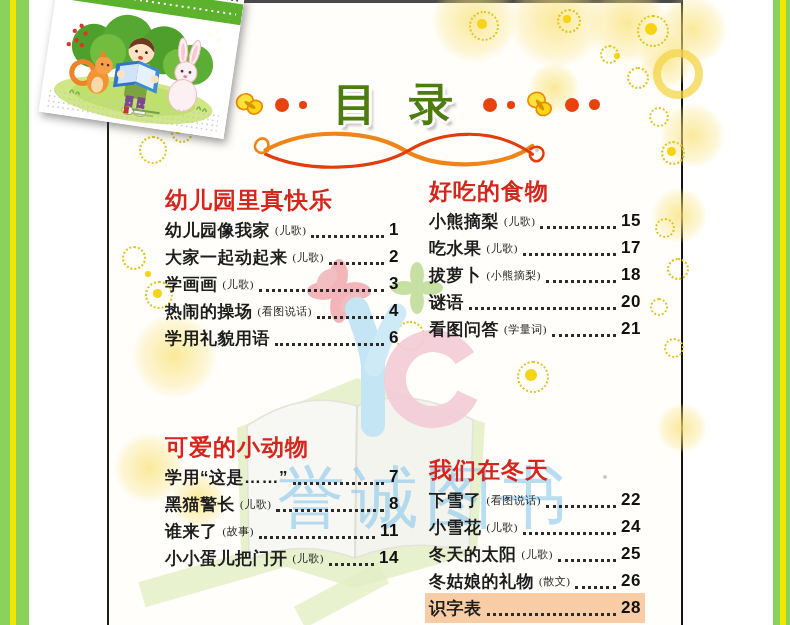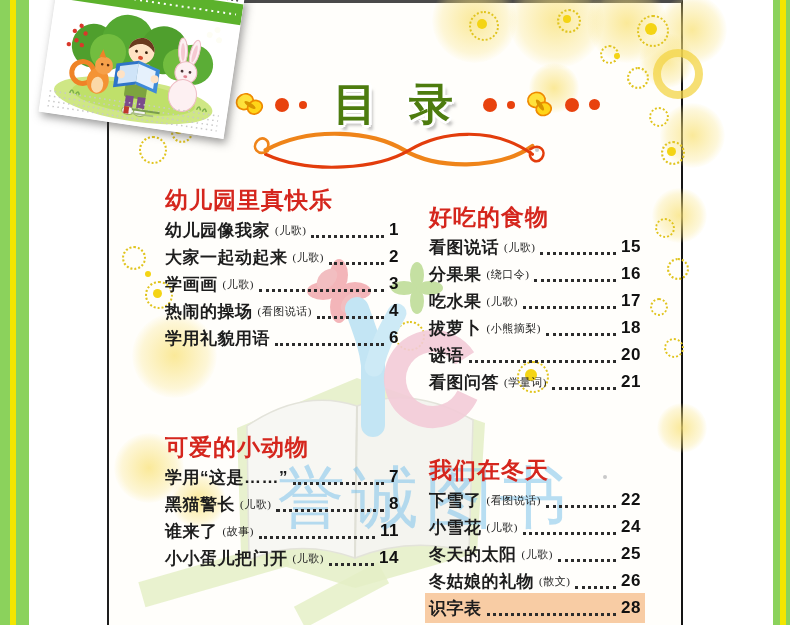--- a/index.html
+++ b/index.html
@@ -231,33 +231,27 @@
         <span class="pg">11</span>
       </div>
       <div class="item">
         <span>小小蛋儿把门开</span>
         <span class="note">(儿歌)</span>
         <span class="dots"></span>
         <span class="pg">14</span>
       </div>
     </div>
 
-    <div class="sec" style="left:320px;top:200px;width:212px">
+    <div class="sec" style="left:320px;top:174px;width:212px">
       <h2>好吃的食物</h2>
       <div class="item">
-        <span>看图说话</span>
+        <span>小熊摘梨</span>
         <span class="note">(儿歌)</span>
         <span class="dots"></span>
         <span class="pg">15</span>
-      </div>
-      <div class="item">
-        <span>分果果</span>
-        <span class="note">(绕口令)</span>
-        <span class="dots"></span>
-        <span class="pg">16</span>
       </div>
       <div class="item">
         <span>吃水果</span>
         <span class="note">(儿歌)</span>
         <span class="dots"></span>
         <span class="pg">17</span>
       </div>
       <div class="item">
         <span>拔萝卜</span>
         <span class="note">(小熊摘梨)</span>

